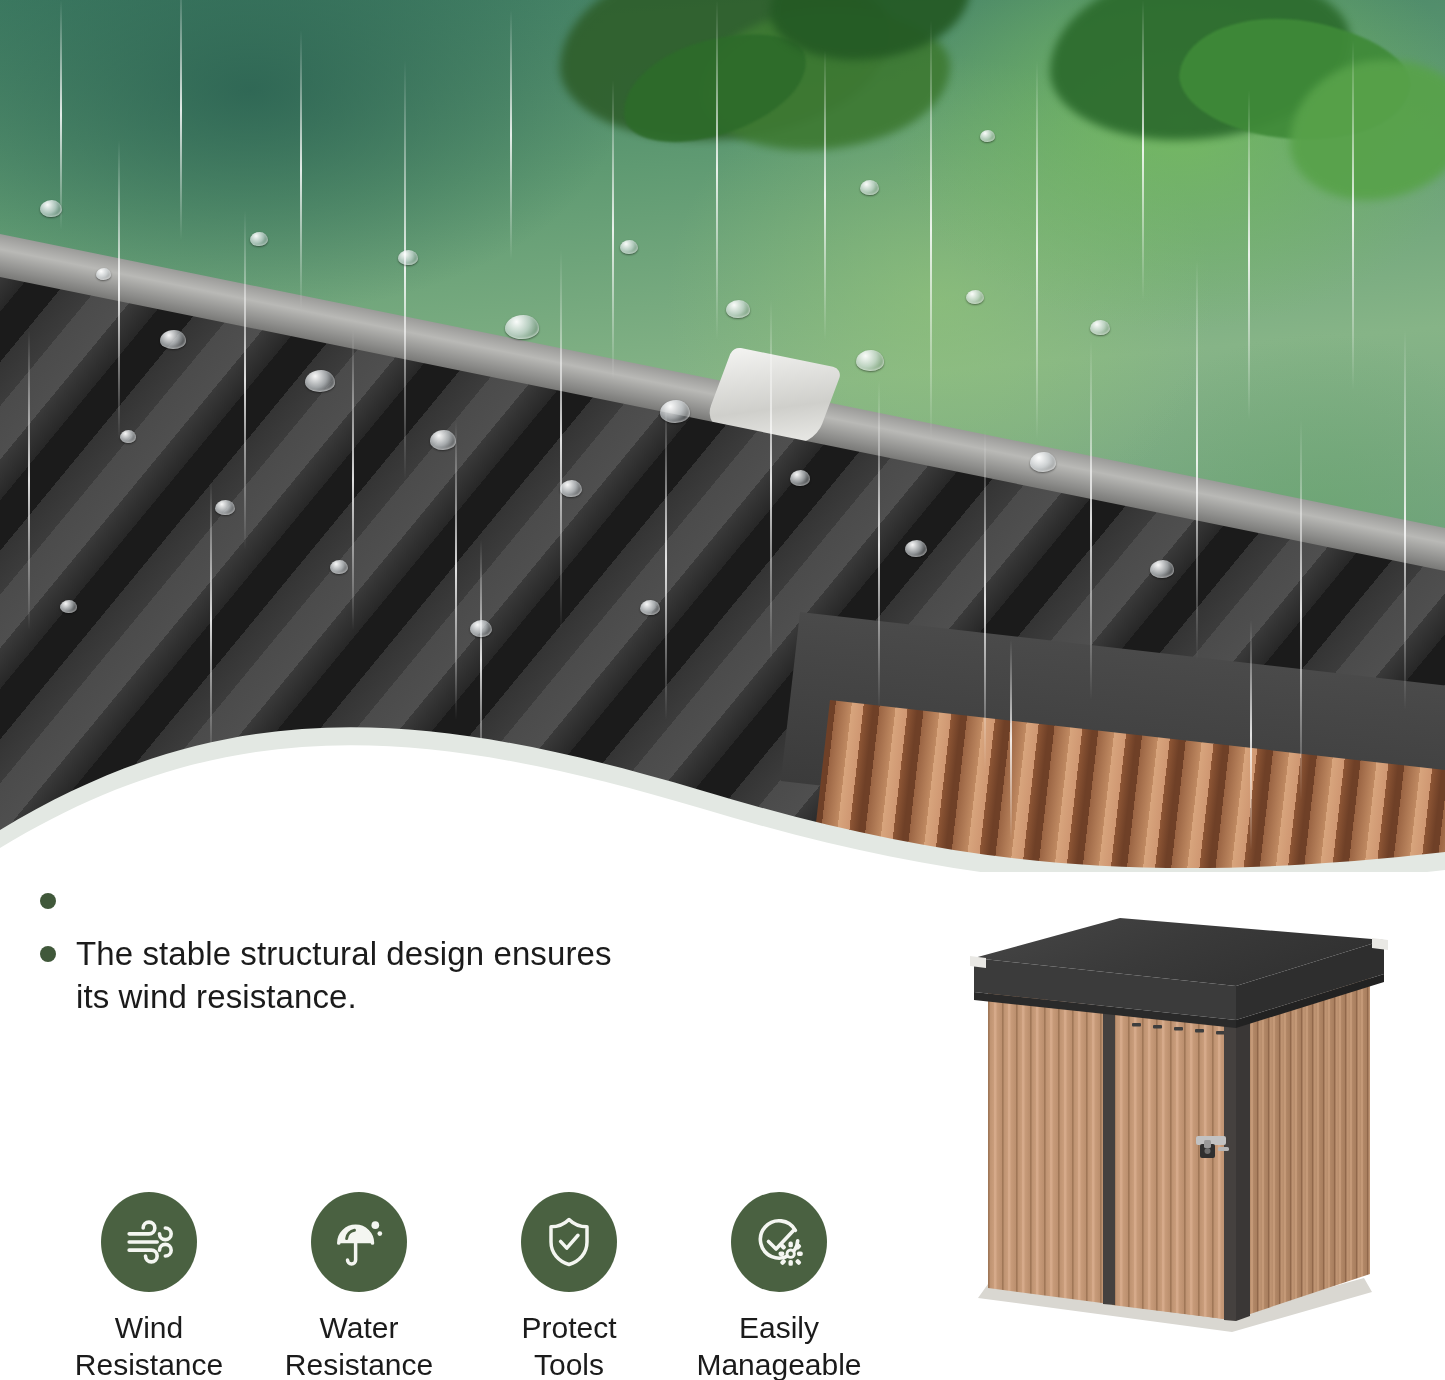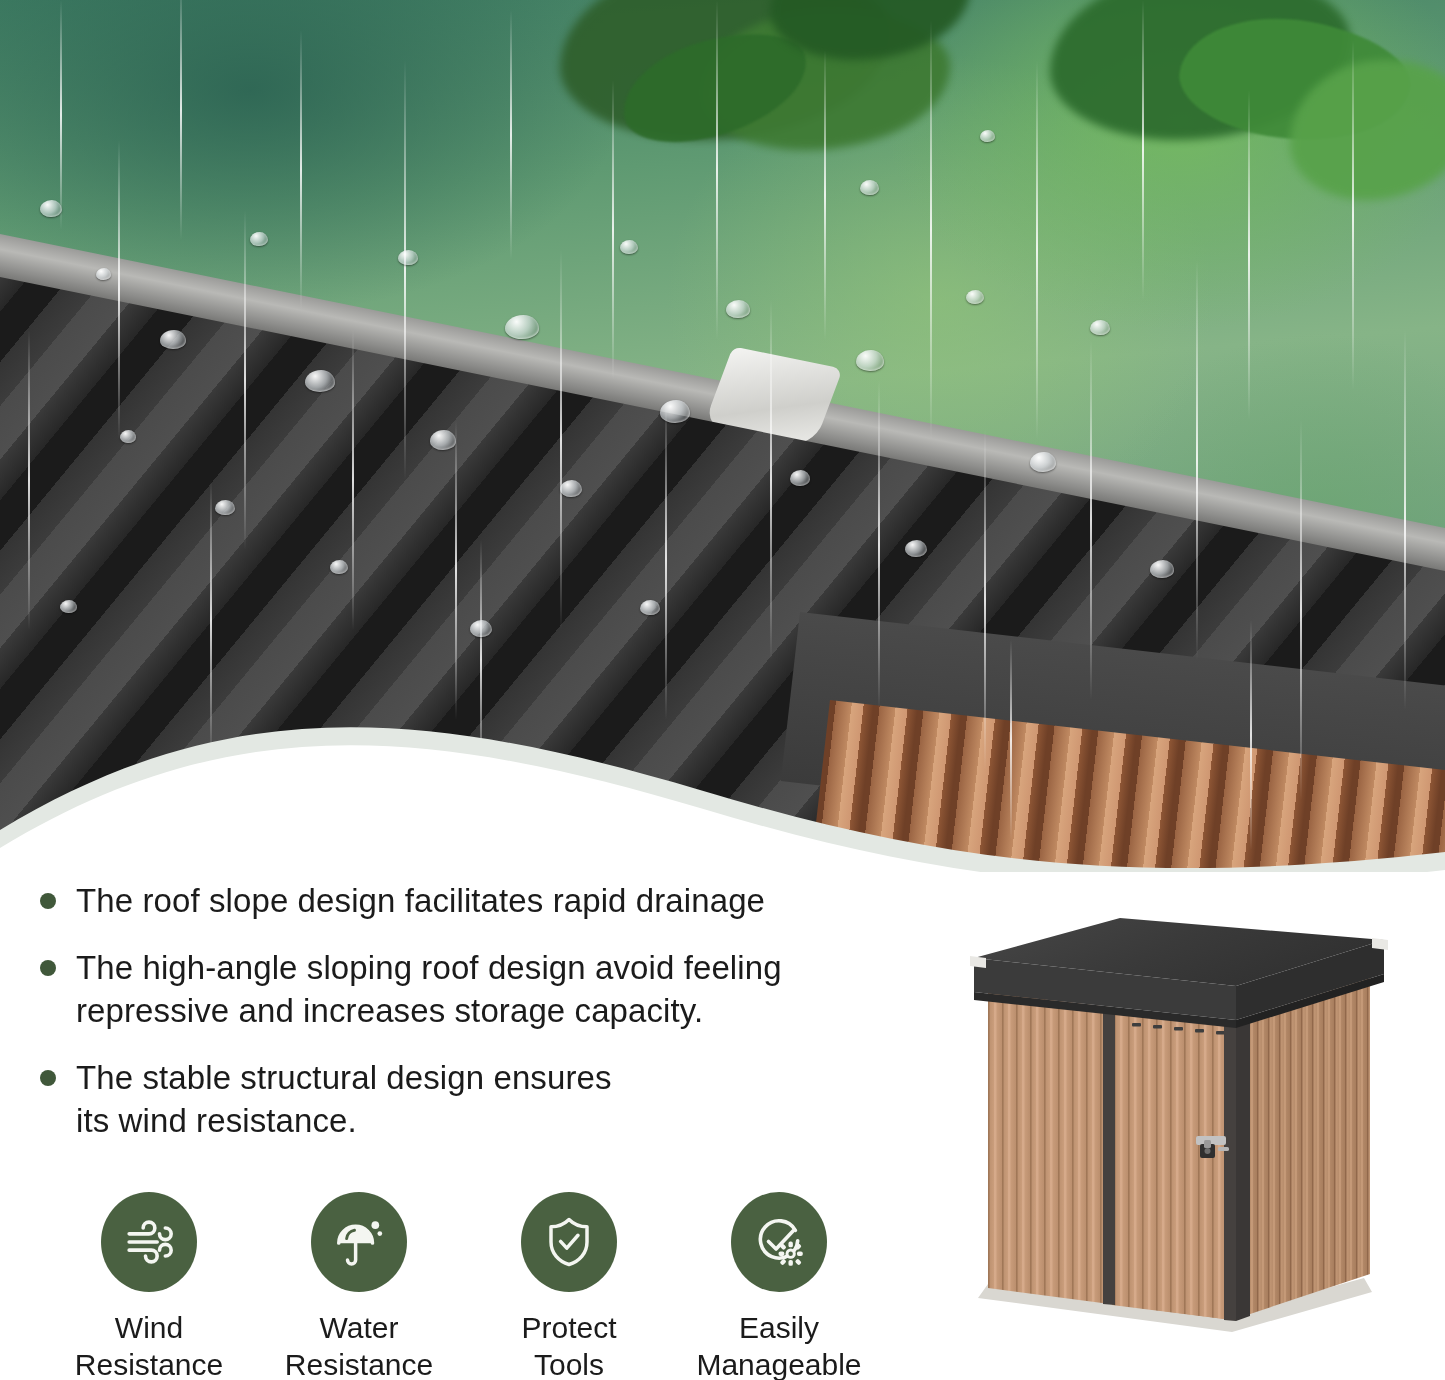--- a/index.html
+++ b/index.html
@@ -215,26 +215,20 @@
     <path d="M0,210 C230,70 430,90 700,170 C940,242 1130,268 1445,232 L1445,300 L0,300 Z" fill="#e3e8e3"></path>
     <path d="M0,228 C230,88 430,108 700,188 C940,260 1130,286 1445,250 L1445,300 L0,300 Z" fill="#ffffff"></path>
   </svg>
 </div>
 
 <div class="content">
 
   <div class="bullets">
     <div class="bullet-row">
       <span class="dot"></span>
-      <span class="bullet-text">The roof slope design facilitates rapid drainage</span>
-    </div>
-    <div class="bullet-row">
-      <span class="dot"></span>
-      <span class="bullet-text">The high-angle sloping roof design avoid feeling
-repressive and increases storage capacity.</span>
     </div>
     <div class="bullet-row spaced">
       <span class="dot"></span>
       <span class="bullet-text">The stable structural design ensures
 its wind resistance.</span>
     </div>
   </div>
 
   <div class="features">
 

